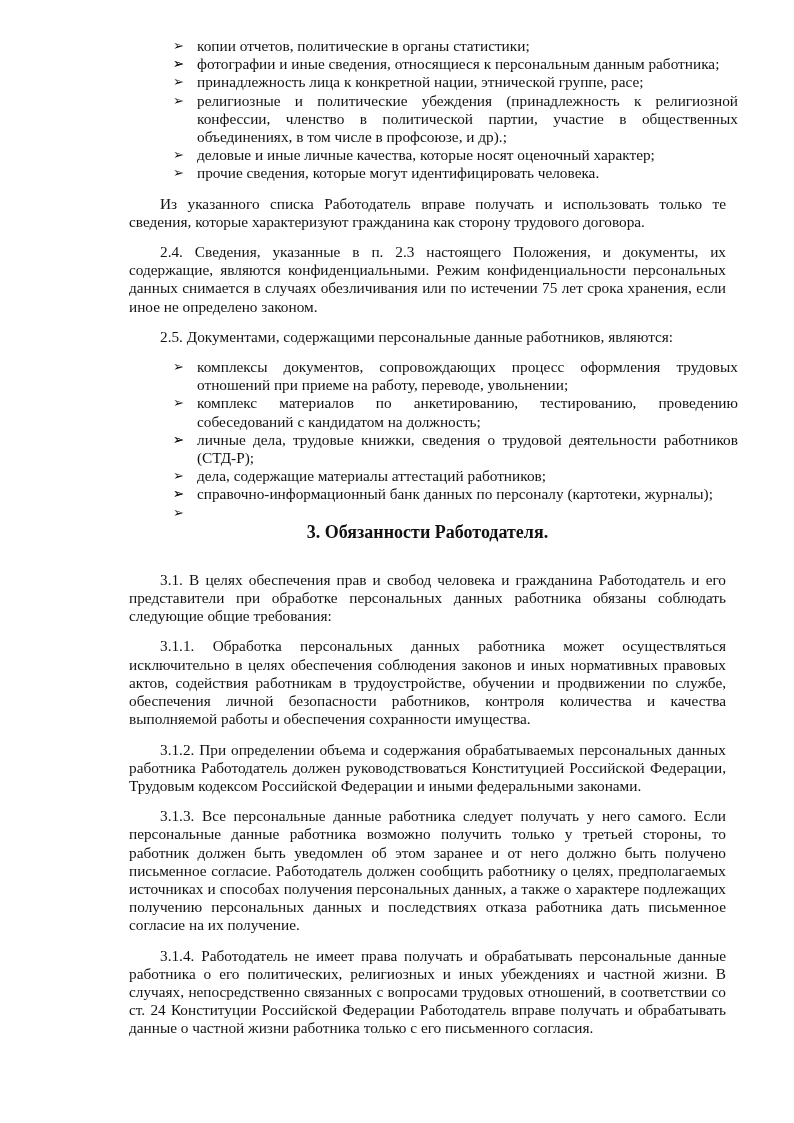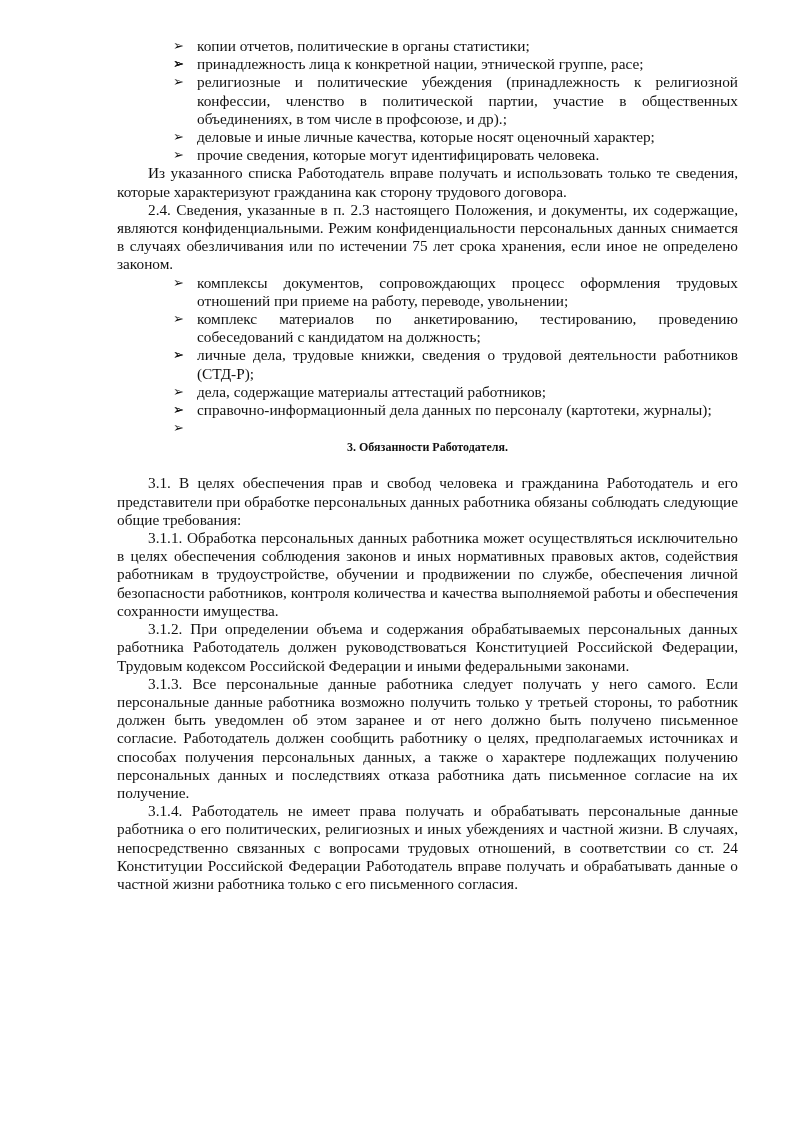--- a/index.html
+++ b/index.html
@@ -10,57 +10,58 @@
       font-family: "Liberation Serif", "DejaVu Serif", serif;
       font-size: 15.3px; line-height: 18.2px;
     }
     .content { position: absolute; left: 117px; top: 37px; width: 621px; }
     .bullets { margin: 0; padding: 0; list-style: none; }
     .bullets li { position: relative; padding-left: 80px; text-align: justify; }
     .bullets li .marker {
       position: absolute; left: 56px; top: 0; width: 14px; text-align: left;
       font-family: "DejaVu Sans", sans-serif; font-size: 13px;
     }
-    .para { margin: 0; text-align: justify; text-indent: 31px; }
+    .para { margin: 12px; text-align: justify; text-indent: 31px; }
     .heading {
       margin: 0; text-align: center; font-weight: bold;
       padding-top: 19px; padding-bottom: 18px; padding-left: 0;
     }
   </style>
 </head>
 <body>
 
 <div class="page">
   <div class="content">
 
     <ul class="bullets">
       <li><span class="marker">➢</span><span>копии отчетов, политические в органы статистики;</span></li>
       <li><span class="marker">➢</span></li>
-      <li><span class="marker">➢</span></li>
+      <li><span class="marker">➢</span><span>фотографии и иные сведения, относящиеся к персональным данным работника;</span></li>
       <li><span class="marker">➢</span><span>принадлежность лица к конкретной нации, этнической группе, расе;</span></li>
       <li><span class="marker">➢</span><span>религиозные и политические убеждения (принадлежность к религиозной конфессии, членство в политической партии, участие в общественных объединениях, в том числе в профсоюзе, и др).;</span></li>
       <li><span class="marker">➢</span><span>деловые и иные личные качества, которые носят оценочный характер;</span></li>
       <li><span class="marker">➢</span><span>прочие сведения, которые могут идентифицировать человека.</span></li>
     </ul>
 
     <p class="para">Из указанного списка Работодатель вправе получать и использовать только те сведения, которые характеризуют гражданина как сторону трудового договора.</p>
     <p class="para">2.4. Сведения, указанные в п. 2.3 настоящего Положения, и документы, их содержащие, являются конфиденциальными. Режим конфиденциальности персональных данных снимается в случаях обезличивания или по истечении 75 лет срока хранения, если иное не определено законом.</p>
+    <p class="para">2.5. Документами, содержащими персональные данные работников, являются:</p>
 
     <ul class="bullets">
       <li><span class="marker">➢</span><span>комплексы документов, сопровождающих процесс оформления трудовых отношений при приеме на работу, переводе, увольнении;</span></li>
       <li><span class="marker">➢</span><span>комплекс материалов по анкетированию, тестированию, проведению собеседований с кандидатом на должность;</span></li>
       <li><span class="marker">➢</span></li>
       <li><span class="marker">➢</span><span>личные дела, трудовые книжки, сведения о трудовой деятельности работников (СТД-Р);</span></li>
       <li><span class="marker">➢</span><span>дела, содержащие материалы аттестаций работников;</span></li>
       <li><span class="marker">➢</span></li>
-      <li><span class="marker">➢</span><span>справочно-информационный дела данных по персоналу (картотеки, журналы);</span></li>
+      <li><span class="marker">➢</span><span>справочно-информационный банк данных по персоналу (картотеки, журналы);</span></li>
       <li><span class="marker">➢</span></li>
     </ul>
 
-    <h2 class="heading" style="font-size:12px;line-height:18.2px;">3. Обязанности Работодателя.</h2>
+    <h2 class="heading" style="font-size:18px;line-height:18.2px;">3. Обязанности Работодателя.</h2>
 
     <p class="para">3.1. В целях обеспечения прав и свобод человека и гражданина Работодатель и его представители при обработке персональных данных работника обязаны соблюдать следующие общие требования:</p>
     <p class="para">3.1.1. Обработка персональных данных работника может осуществляться исключительно в целях обеспечения соблюдения законов и иных нормативных правовых актов, содействия работникам в трудоустройстве, обучении и продвижении по службе, обеспечения личной безопасности работников, контроля количества и качества выполняемой работы и обеспечения сохранности имущества.</p>
     <p class="para">3.1.2. При определении объема и содержания обрабатываемых персональных данных работника Работодатель должен руководствоваться Конституцией Российской Федерации, Трудовым кодексом Российской Федерации и иными федеральными законами.</p>
     <p class="para">3.1.3. Все персональные данные работника следует получать у него самого. Если персональные данные работника возможно получить только у третьей стороны, то работник должен быть уведомлен об этом заранее и от него должно быть получено письменное согласие. Работодатель должен сообщить работнику о целях, предполагаемых источниках и способах получения персональных данных, а также о характере подлежащих получению персональных данных и последствиях отказа работника дать письменное согласие на их получение.</p>
     <p class="para">3.1.4. Работодатель не имеет права получать и обрабатывать персональные данные работника о его политических, религиозных и иных убеждениях и частной жизни. В случаях, непосредственно связанных с вопросами трудовых отношений, в соответствии со ст. 24 Конституции Российской Федерации Работодатель вправе получать и обрабатывать данные о частной жизни работника только с его письменного согласия.</p>
 
   </div>
 </div>
 

